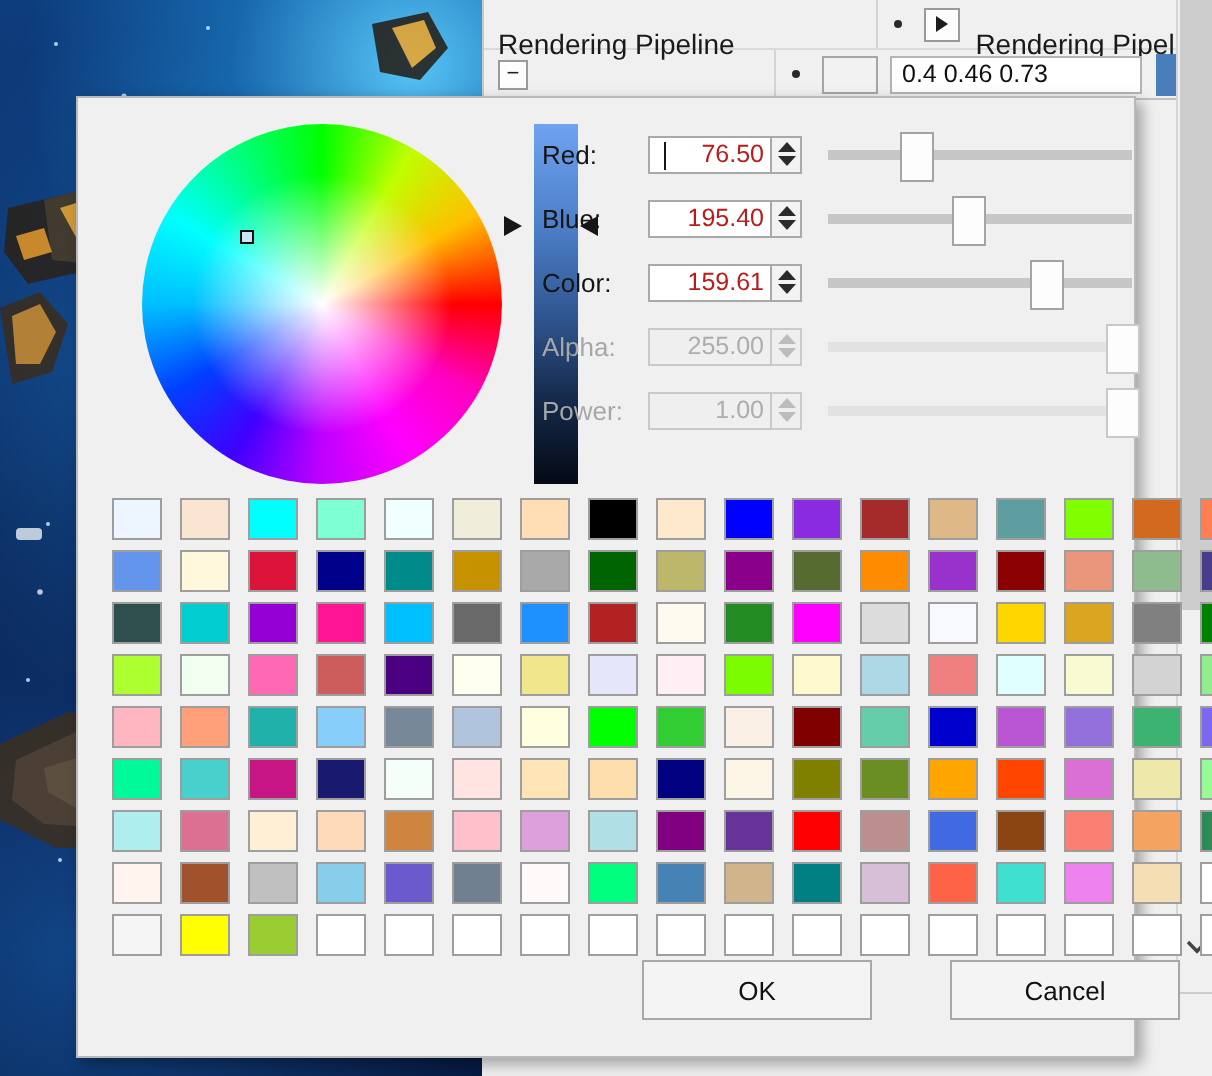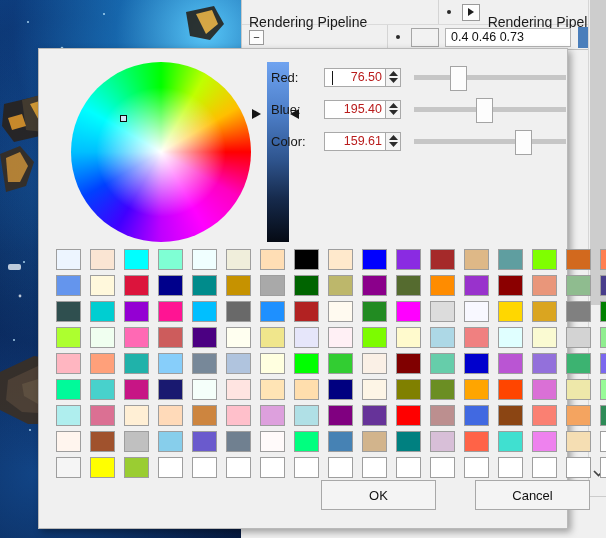--- a/index.html
+++ b/index.html
@@ -309,21 +309,57 @@
       <svg width="9" height="5" viewBox="0 0 9 5">
           <polygon points="4.5,5 0,0 9,0" fill="#2a2a2a"></polygon>
         </svg>
     </span>
     <span class="track">
       <span class="track-line"></span>
       <span class="knob" style="left:101px"></span>
     </span>
   </div>
 
-
+  <div class="chan" style="top:113px">
+    <span class="chan-label dim">Alpha:</span>
+    <span class="spin dim">
+      <span class="spin-val">255.00</span>
+    </span>
+    <span class="spin-btns dim">
+      <svg width="9" height="5" viewBox="0 0 9 5">
+          <polygon points="4.5,0 9,5 0,5" fill="#bcbcbc"></polygon>
+        </svg>
+      <svg width="9" height="5" viewBox="0 0 9 5">
+          <polygon points="4.5,5 0,0 9,0" fill="#bcbcbc"></polygon>
+        </svg>
+    </span>
+    <span class="track">
+      <span class="track-line dim"></span>
+      <span class="knob dim" style="left:139px"></span>
+    </span>
+  </div>
+
+  <div class="chan" style="top:145px">
+    <span class="chan-label dim">Power:</span>
+    <span class="spin dim">
+      <span class="spin-val">1.00</span>
+    </span>
+    <span class="spin-btns dim">
+      <svg width="9" height="5" viewBox="0 0 9 5">
+          <polygon points="4.5,0 9,5 0,5" fill="#bcbcbc"></polygon>
+        </svg>
+      <svg width="9" height="5" viewBox="0 0 9 5">
+          <polygon points="4.5,5 0,0 9,0" fill="#bcbcbc"></polygon>
+        </svg>
+    </span>
+    <span class="track">
+      <span class="track-line dim"></span>
+      <span class="knob dim" style="left:139px"></span>
+    </span>
+  </div>
 
   <div id="swatches">
       <div class="sw-row">
         <div class="sw" title="#edf5ff" style="background: rgb(237, 245, 255);"></div>
         <div class="sw" title="#fae5d3" style="background: rgb(250, 229, 211);"></div>
         <div class="sw" title="#00ffff" style="background: rgb(0, 255, 255);"></div>
         <div class="sw" title="#7fffd4" style="background: rgb(127, 255, 212);"></div>
         <div class="sw" title="#f0ffff" style="background: rgb(240, 255, 255);"></div>
         <div class="sw" title="#f0eedb" style="background: rgb(240, 238, 219);"></div>
         <div class="sw" title="#ffdeb5" style="background: rgb(255, 222, 181);"></div>

